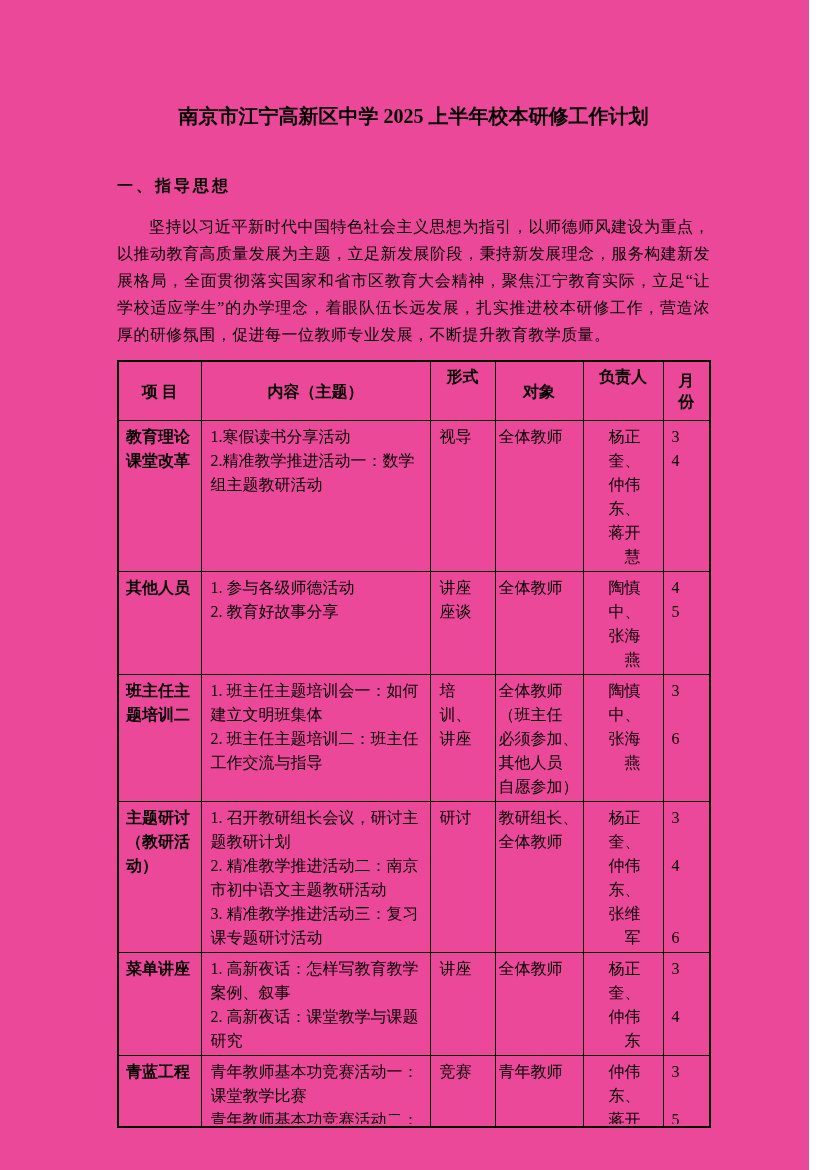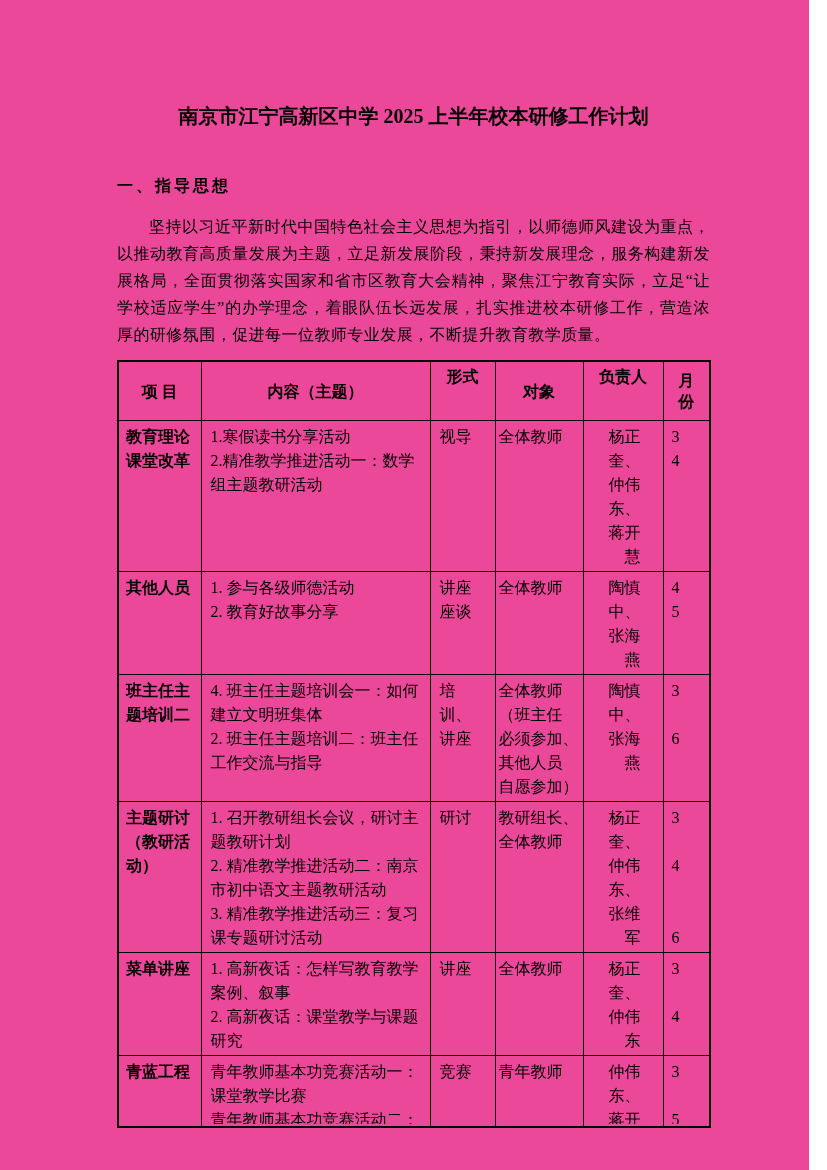--- a/index.html
+++ b/index.html
@@ -116,21 +116,21 @@
           <td class="c-form">讲座
 座谈</td>
           <td class="c-target">全体教师</td>
           <td class="c-leader">陶慎中、
 张海燕</td>
           <td class="c-month">4
 5</td>
         </tr>
         <tr class="r3">
           <td class="c-project">班主任主题培训二</td>
-          <td class="c-content">4. 班主任主题培训会一：如何建立文明班集体
+          <td class="c-content">1. 班主任主题培训会一：如何建立文明班集体
 2. 班主任主题培训二：班主任工作交流与指导</td>
           <td class="c-form">培训、
 讲座</td>
           <td class="c-target">全体教师
 （班主任
 必须参加、
 其他人员
 自愿参加）</td>
           <td class="c-leader">陶慎中、
 张海燕</td>

